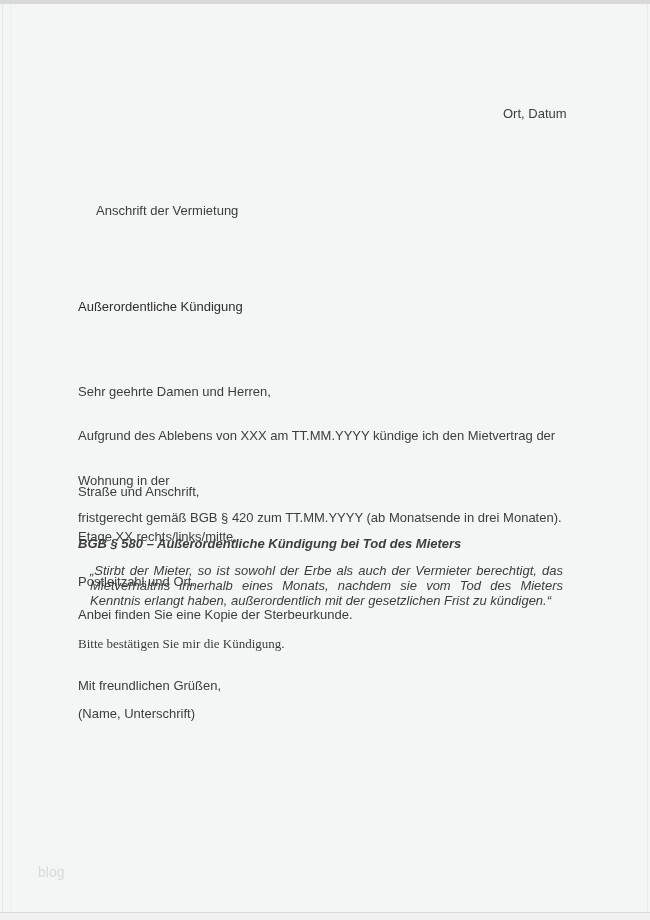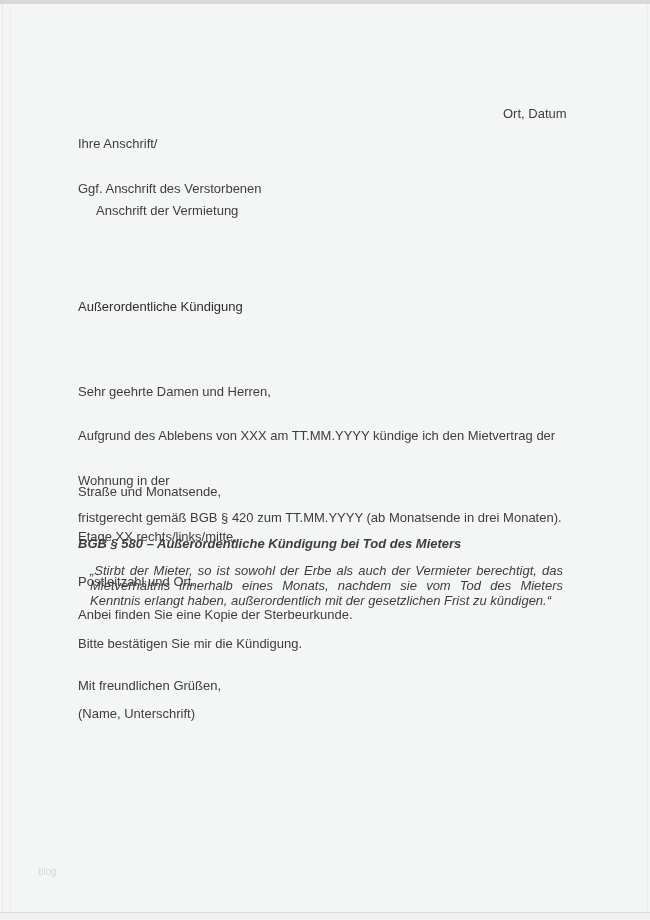--- a/index.html
+++ b/index.html
@@ -31,61 +31,57 @@
   .recipient { top: 203px; margin-left: 18px; }
   .subject   { top: 299px; font-weight: normal; color: #2d2d2d; }
   .salutation{ top: 384px; }
   .intro     { top: 398px; }
   .property  { top: 454px; }
   .notice    { top: 510px; }
   .law       { top: 536px; width: 497px; white-space: normal; }
   .law-heading { font-weight: bold; font-style: italic; }
   .law-quote   { font-style: italic; text-align: justify; margin: 12px; }
   .enclosure    { top: 607px; }
-  .confirmation { top: 636px; }
+  .confirmation { top: 636px; font-family: Liberation Serif, serif; }
   .closing   { top: 678px; text-align: right; }
   .signature { top: 706px; }
   .watermark {
     position: absolute; left: 38px; top: 866px;
-    font-size: 10px; line-height: 12px;
+    font-size: 14px; line-height: 12px;
     color: #d7d9da;
     white-space: pre;
   }
 </style>
 </head>
 <body>
 
 <div class="sheet">
   <div class="edge-top"></div>
   <div class="edge-left-a"></div>
   <div class="edge-left-b"></div>
   <div class="edge-right"></div>
   <div class="edge-bottom"></div>
   <div class="below-bottom"></div>
 
-  <div class="block sender">
-    <div>Ihre Anschrift/</div>
-    <div>Ggf. Anschrift des Verstorbenen</div>
-  </div>
 
   <div class="dateline">Ort, Datum</div>
 
   <div class="block recipient">Anschrift der Vermietung</div>
 
   <div class="block subject">Außerordentliche Kündigung</div>
 
   <div class="block salutation">Sehr geehrte Damen und Herren,</div>
 
   <div class="block intro">
     <div>Aufgrund des Ablebens von XXX am TT.MM.YYYY kündige ich den Mietvertrag der</div>
     <div>Wohnung in der</div>
   </div>
 
   <div class="block property">
-    <div>Straße und Monatsende,</div>
+    <div>Straße und Anschrift,</div>
     <div>Etage XX rechts/links/mitte,</div>
     <div>Postleitzahl und Ort.</div>
   </div>
 
   <div class="block notice">fristgerecht gemäß BGB § 420 zum TT.MM.YYYY (ab Monatsende in drei Monaten).</div>
 
   <div class="block law">
     <div class="law-heading">BGB § 580 – Außerordentliche Kündigung bei Tod des Mieters</div>
     <p class="law-quote">„Stirbt der Mieter, so ist sowohl der Erbe als auch der Vermieter berechtigt, das Mietverhältnis innerhalb eines Monats, nachdem sie vom Tod des Mieters Kenntnis erlangt haben, außerordentlich mit der gesetzlichen Frist zu kündigen.“</p>
   </div>

